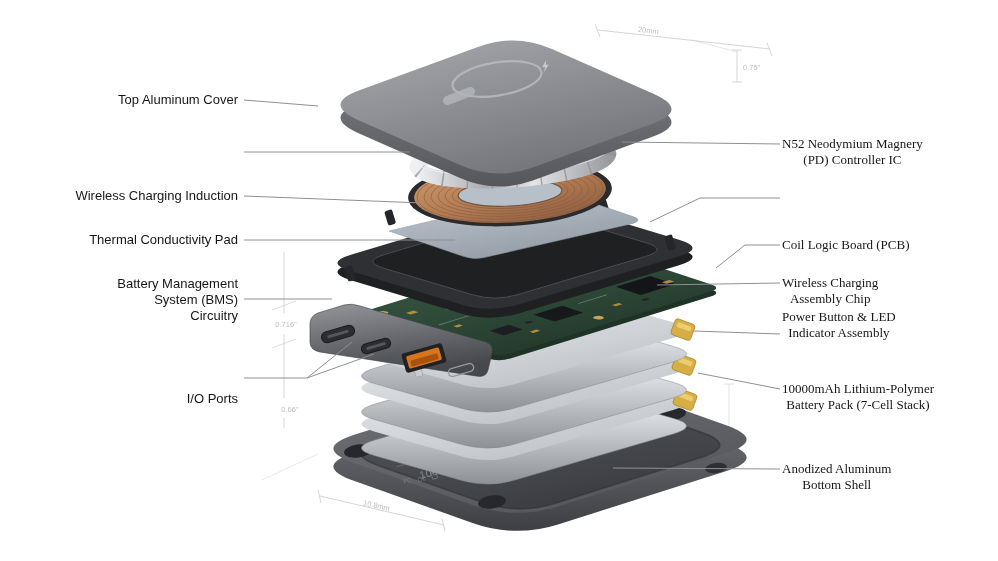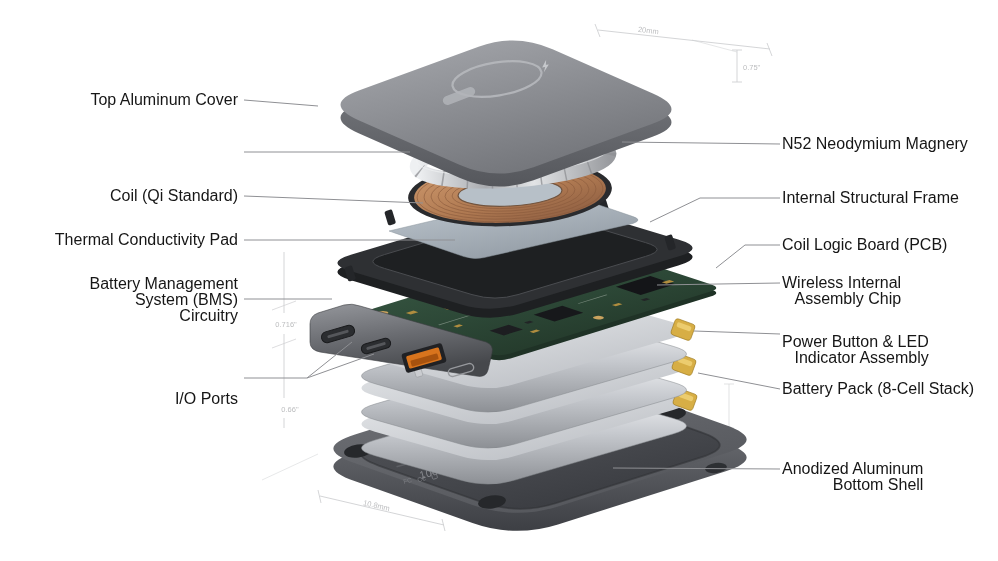--- a/index.html
+++ b/index.html
@@ -1,21 +1,21 @@
 <!DOCTYPE html>
 <html><head>
 <meta charset="utf-8">
 <style>
   html,body{margin:0;padding:0;background:#fff;}
   #stage{position:relative;width:998px;height:561px;overflow:hidden;background:#fff;
          font-family:"Liberation Sans", sans-serif;}
   svg{position:absolute;left:0;top:0;}
-  .lbl{position:absolute;color:#161616;font-size:16px;line-height:16px;white-space:nowrap;}
+  .lbl{position:absolute;color:#161616;font-size:13px;line-height:16px;white-space:nowrap;}
   .lbl.left{text-align:right;}
-  .lbl.right{text-align:right;}
+  .lbl.right{text-align:center;font-family:Liberation Serif, serif;}
 </style>
 </head>
 <body>
 
 <div id="stage">
 
 <svg width="998" height="561" viewBox="0 0 998 561">
   <defs>
     <linearGradient id="coverGrad" x1="0" y1="0" x2="0.55" y2="1">
       <stop offset="0" stop-color="#a7a9ae"></stop>
@@ -279,52 +279,51 @@
     <path d="M780,334 L694,331"></path>
     <path d="M780,389 L698,373"></path>
     <path d="M780,469 L613,468"></path>
   </g>
 </svg>
 
 <div class="lbl left" style="right:760px;top:92px">
   <div>Top Aluminum Cover</div>
 </div>
 <div class="lbl left" style="right:760px;top:188px">
-  <div>Coil (Qi Standard)</div>
+  <div>Wireless Charging Induction</div>
 </div>
 <div class="lbl left" style="right:760px;top:276px">
   <div>Battery Management</div>
   <div>System (BMS)</div>
   <div>Circuitry</div>
 </div>
 <div class="lbl left" style="right:760px;top:232px">
   <div>Thermal Conductivity Pad</div>
 </div>
 <div class="lbl left" style="right:760px;top:391px">
   <div>I/O Ports</div>
 </div>
 
 <div class="lbl right" style="left:782px;top:136px">
   <div>N52 Neodymium Magnery</div>
-</div>
-<div class="lbl right" style="left:782px;top:190px">
-  <div>Internal Structural Frame</div>
+  <div>(PD) Controller IC</div>
 </div>
 <div class="lbl right" style="left:782px;top:237px">
   <div>Coil Logic Board (PCB)</div>
 </div>
 <div class="lbl right" style="left:782px;top:275px">
-  <div>Wireless Internal</div>
+  <div>Wireless Charging</div>
   <div>Assembly Chip</div>
 </div>
-<div class="lbl right" style="left:782px;top:334px">
+<div class="lbl right" style="left:782px;top:309px">
   <div>Power Button &amp; LED</div>
   <div>Indicator Assembly</div>
 </div>
 <div class="lbl right" style="left:782px;top:381px">
-  <div>Battery Pack (8-Cell Stack)</div>
+  <div>10000mAh Lithium-Polymer</div>
+  <div>Battery Pack (7-Cell Stack)</div>
 </div>
 <div class="lbl right" style="left:782px;top:461px">
   <div>Anodized Aluminum</div>
   <div>Bottom Shell</div>
 </div>
 
 </div>
 
 </body></html>

